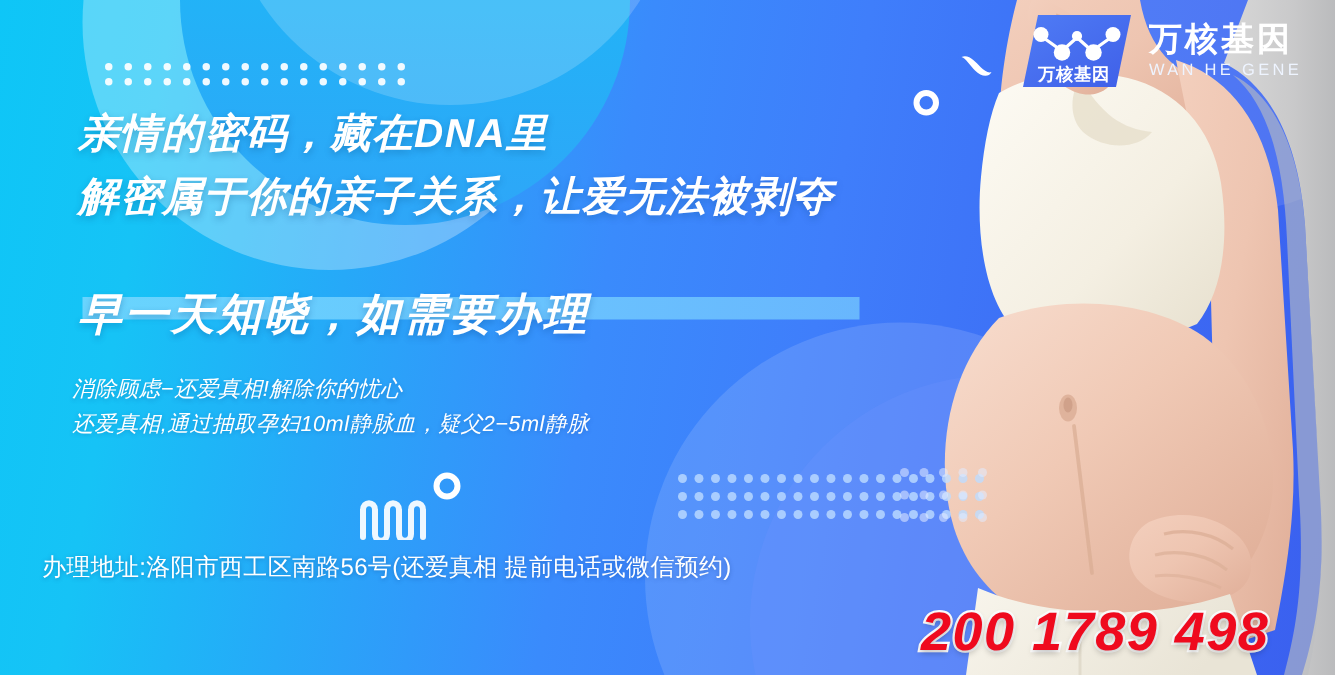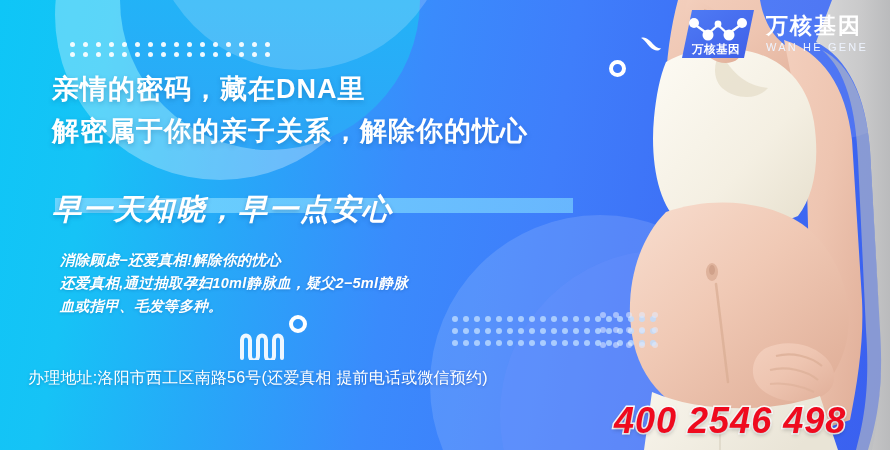--- a/index.html
+++ b/index.html
@@ -144,20 +144,21 @@
   
   .headline {
     position: absolute;
     left: 52px; top: 68px;
     color: #ffffff;
     font-size: 27px;
     font-weight: bold;
     letter-spacing: 1px;
     line-height: 42px;
     text-shadow: 0 2px 5px rgba(0,60,120,0.28);
+    font-style: italic;
   }
   .headline div { white-space: nowrap; }
 
   
   .subhead-wrap {
     position: absolute;
     left: 52px; top: 190px;
     width: 560px; height: 44px;
   }
   .subhead-bar {
@@ -174,24 +175,24 @@
     font-weight: bold;
     font-style: italic;
     letter-spacing: 2px;
     white-space: nowrap;
     text-shadow: 0 2px 4px rgba(0,60,130,0.30);
   }
 
   
   .body-copy {
     position: absolute;
-    left: 60px; top: 249px;
+    left: 48px; top: 249px;
     color: #ffffff;
     font-size: 14.5px;
-    font-weight: bold;
+    font-weight: normal;
     font-style: italic;
     line-height: 23px;
     letter-spacing: .3px;
     text-shadow: 0 1px 3px rgba(0,60,130,0.28);
   }
   .body-copy div { white-space: nowrap; }
 
   
   .address {
     position: absolute;
@@ -440,31 +441,30 @@
       </svg>
     </div>
     <div class="logo-text">
       <div class="logo-cn">万核基因</div>
       <div class="logo-en">WAN HE GENE</div>
     </div>
   </div>
 
   <div class="headline">
     <div>亲情的密码，藏在DNA里</div>
-    <div>解密属于你的亲子关系，解除你的忧心</div>
+    <div>解密属于你的亲子关系，让爱无法被剥夺</div>
   </div>
 
   <div class="subhead-wrap">
     <div class="subhead-bar"></div>
-    <div class="subhead">早一天知晓，早一点安心</div>
+    <div class="subhead">早一天知晓，如需要办理</div>
   </div>
 
   <div class="body-copy">
     <div>消除顾虑−还爱真相!解除你的忧心</div>
     <div>还爱真相,通过抽取孕妇10ml静脉血，疑父2−5ml静脉</div>
-    <div>血或指甲、毛发等多种。</div>
   </div>
 
   <div class="address">办理地址:洛阳市西工区南路56号(还爱真相 提前电话或微信预约)</div>
 
-  <div class="phone">400 2546 498</div>
+  <div class="phone">200 1789 498</div>
 
 </div>
 
 </body></html>

